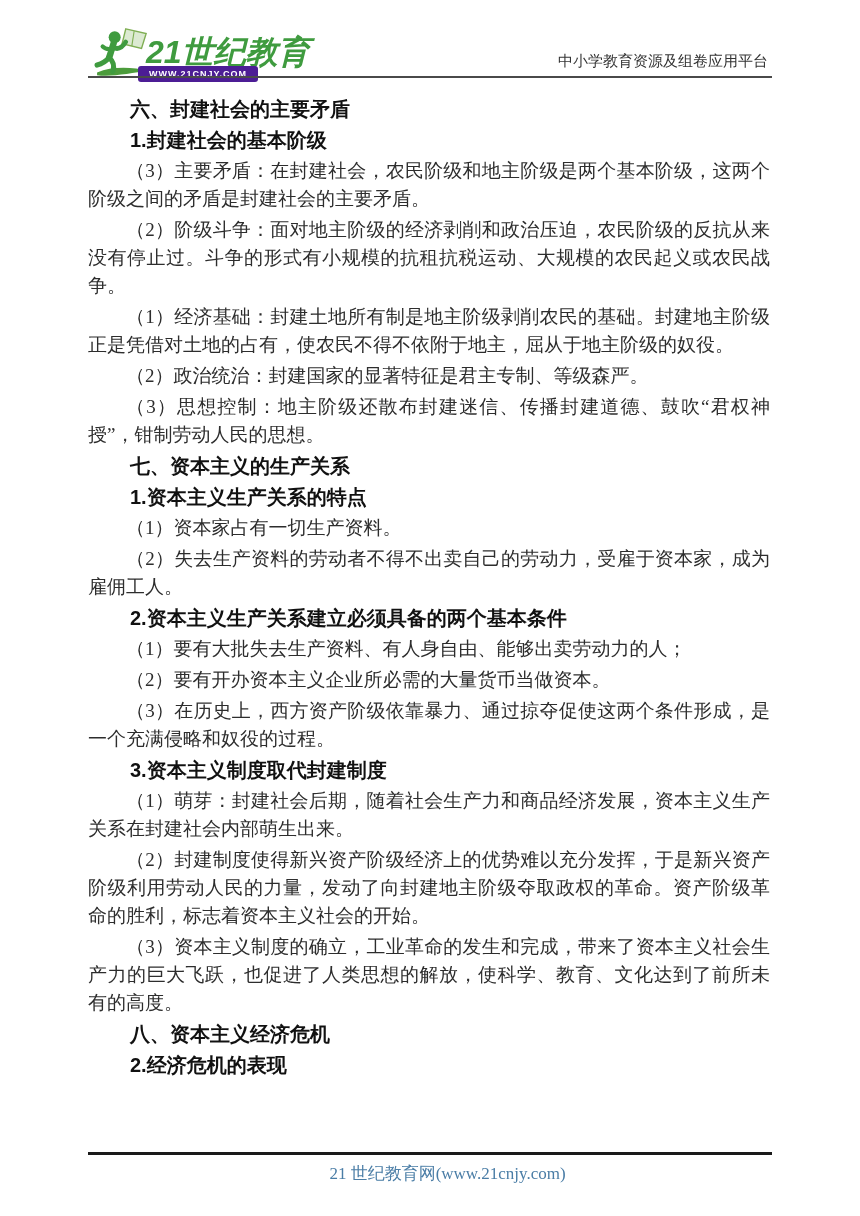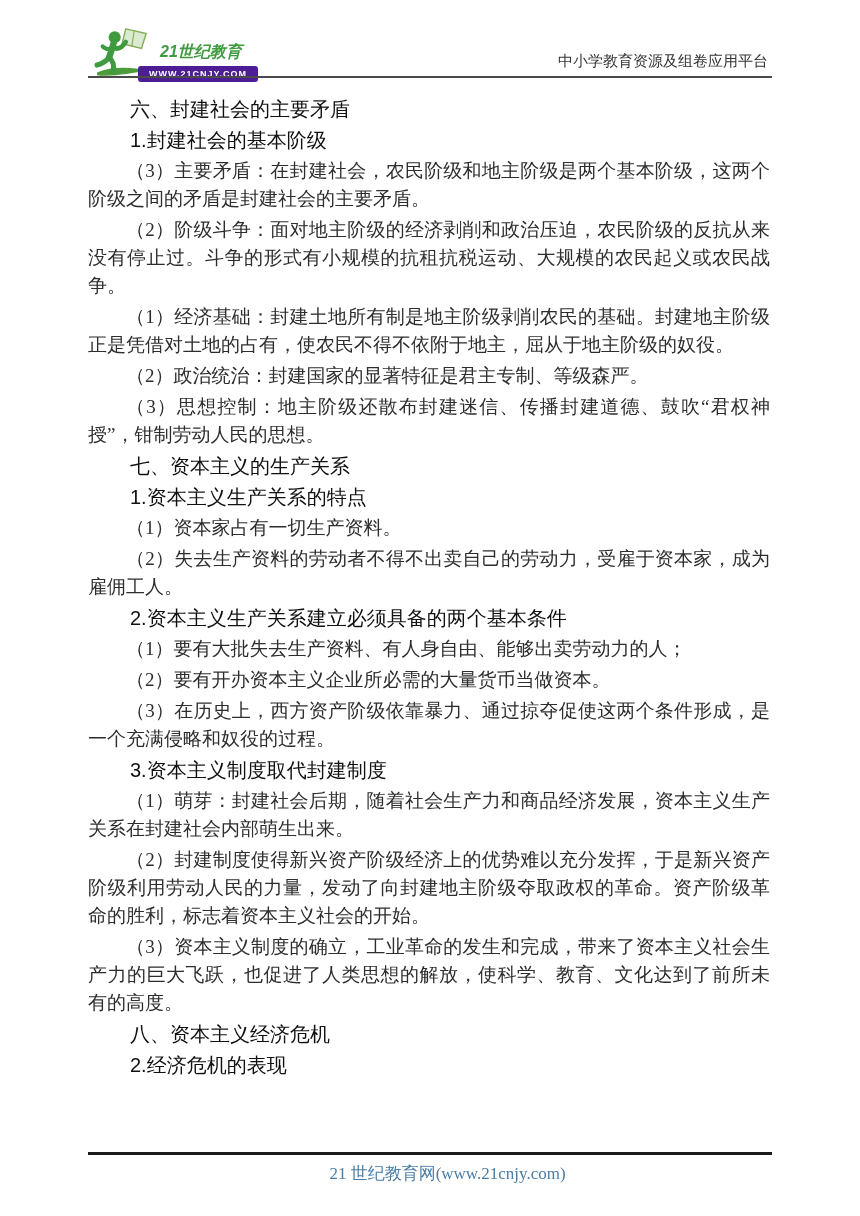--- a/index.html
+++ b/index.html
@@ -8,24 +8,24 @@
     width:860px;height:1216px;
     background:#fff;
     overflow:hidden;
     font-family:"Liberation Serif", serif;
     color:#2d2d2d;
   }
   
   .hdr{position:absolute;top:0;left:0;right:0;height:78px;}
   .logo-figure{position:absolute;left:94px;top:28px;width:58px;height:50px;}
   .logo-title{
-    position:absolute;left:160px;top:40px;
+    position:absolute;left:146px;top:40px;
     font-family:"Liberation Sans", sans-serif;
     font-weight:bold;font-style:italic;
-    font-size:16px;line-height:24px;letter-spacing:0px;
+    font-size:32px;line-height:24px;letter-spacing:0px;
     color:#3f9b3f;white-space:nowrap;
   }
   .logo-band{
     position:absolute;left:138px;top:66px;width:120px;height:16px;
     background:#4c1d95;border-radius:3px;
     display:flex;align-items:center;justify-content:center;
   }
   .logo-band span{
     font-family:"Liberation Sans", sans-serif;
     font-weight:bold;font-size:9px;letter-spacing:1px;color:#fff;
@@ -43,21 +43,21 @@
   
   .content{
     position:absolute;top:79px;left:88px;right:90px;
     padding-top:13px;
     font-size:19px;line-height:28px;
     text-align:justify;
   }
   .blk{margin:3px 0;}
   .h1,.h2{
     font-family:"Liberation Sans", sans-serif;
-    font-weight:normal;color:#111;
+    font-weight:bold;color:#111;
     font-size:20px;line-height:28px;
     padding-left:2.1em;
     text-align:left;
   }
   .para{text-indent:2em;color:#2d2d2d;}
   
   .ftr-rule{
     position:absolute;left:88px;right:88px;top:1152px;height:3px;
     background:#1a1a1a;border:none;margin:0;
   }

